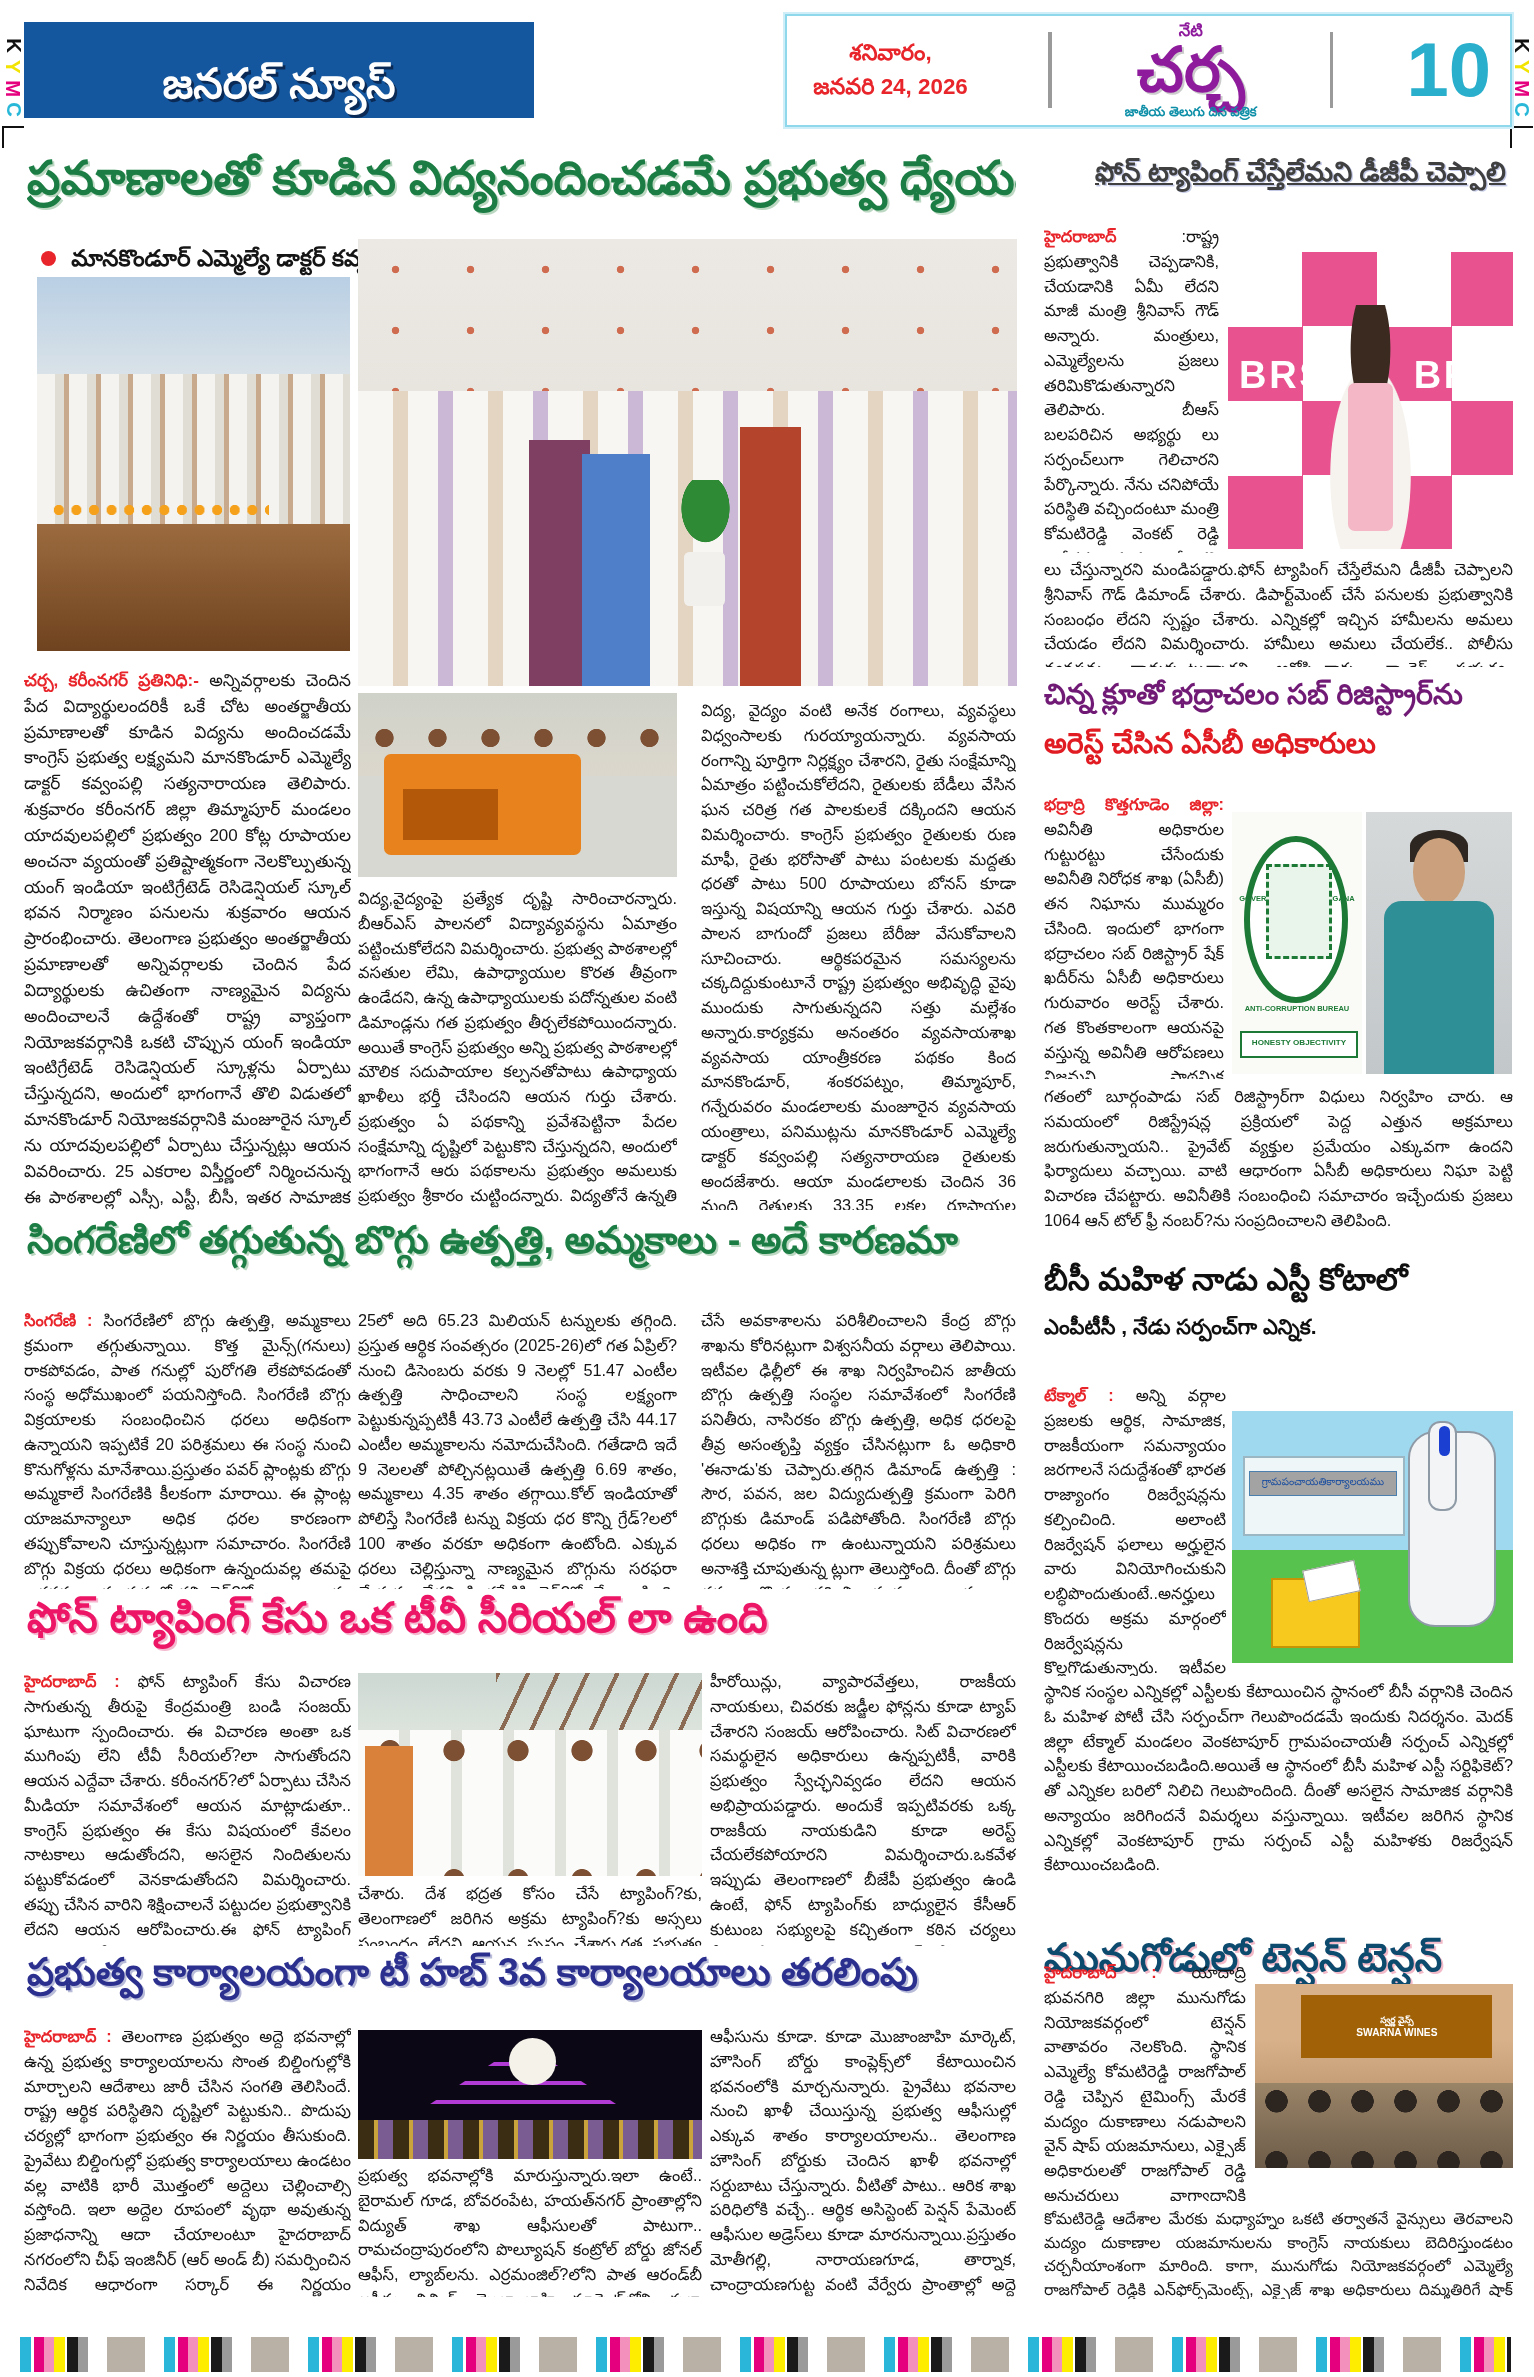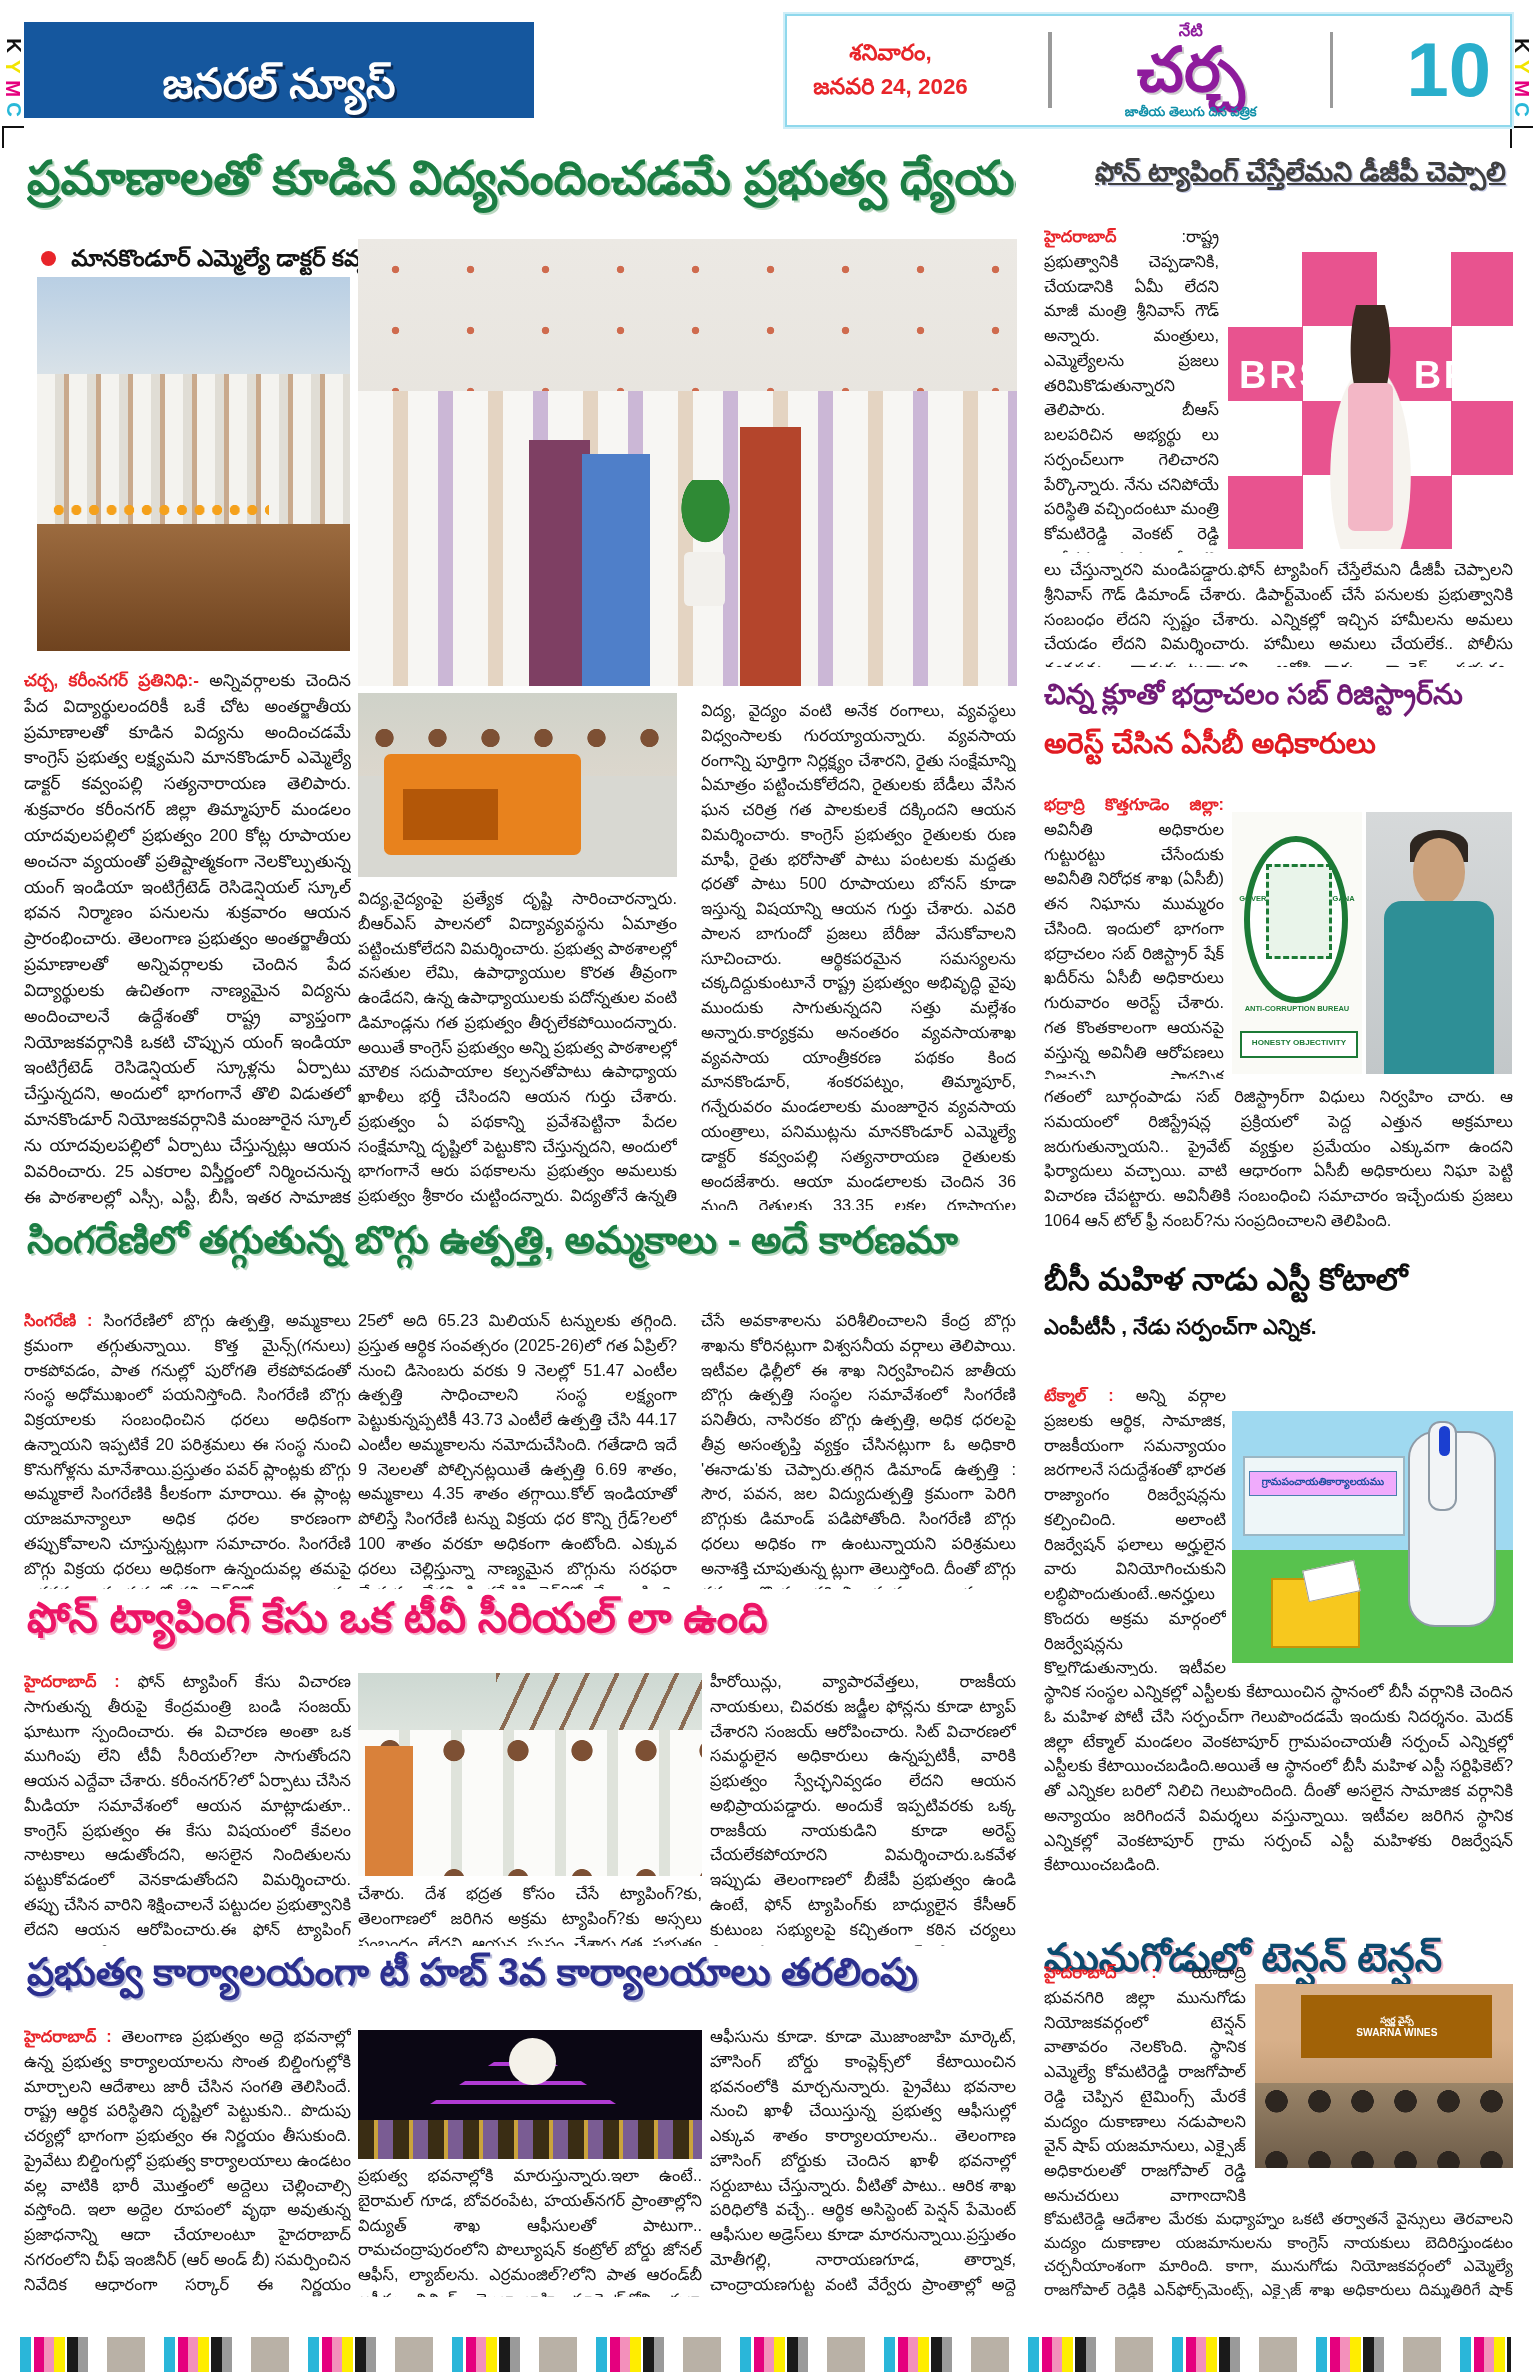--- a/index.html
+++ b/index.html
@@ -76,22 +76,22 @@
   .seal-inner{position:absolute;left:26%;top:20%;width:46%;height:34%;border:3.4px dashed #1c7a36;background:#e9f4ea;}
   .seal-txt{position:absolute;left:0;right:0;text-align:center;color:#1c7a36;font-weight:bold;margin-top:40px;}
   .seal-ribbon{position:absolute;left:6%;bottom:6%;width:88%;height:23px;border:2px solid #1c7a36;
       background:#ffffff;color:#1c7a36;font-size:8.1px;font-weight:bold;text-align:center;line-height:20.3px;overflow:hidden;}
   .acbman-bg{position:absolute;inset:0;background:linear-gradient(180deg,#d6d9da,#c2c7c9);}
   .acbman-head{position:absolute;left:32%;top:10%;width:36%;height:26%;background:#caa17c;border-radius:50%;}
   .acbman-hair{position:absolute;left:30%;top:7%;width:40%;height:12%;background:#2e2620;border-radius:50% 50% 0 0;}
   .acbman-shirt{position:absolute;left:12%;top:34%;width:76%;height:66%;background:#2e8f96;border-radius:17.6px 17.6px 0 0;}
   .cart-sky{position:absolute;inset:0;background:linear-gradient(180deg,#9fd9f0 55%,#58c24e 55%);}
   .cart-bldg{position:absolute;left:4%;top:18%;width:56%;height:30%;background:#eef6f8;border:2px solid #9bb7c4;}
-  .cart-sign{position:absolute;left:6%;top:24%;width:52%;height:23px;background:#f0abfc;border:1.4px solid #4a7fae;
-      color:#1b4ea0;font-size:10.2px;font-weight:bold;text-align:center;line-height:20.3px;overflow:hidden;}
+  .cart-sign{position:absolute;left:6%;top:24%;width:52%;height:23px;background:#a3a3a3;border:1.4px solid #4a7fae;
+      color:#1b4ea0;font-size:10.2px;font-weight:normal;text-align:center;line-height:20.3px;overflow:hidden;}
   .cart-box{position:absolute;left:14%;bottom:6%;width:30%;height:26%;background:#f7c81e;border:2px solid #c79406;}
   .cart-ballot{position:absolute;left:26%;bottom:26%;width:18%;height:12%;background:#ffffff;border:1.4px solid #999;transform:rotate(-12deg);}
   .cart-hand{position:absolute;right:6%;top:8%;width:30%;height:76%;background:#f2f4f6;border:2px solid #8e9aa6;border-radius:27px;}
   .cart-finger{position:absolute;right:20%;top:4%;width:9%;height:34%;background:#f2f4f6;border:2px solid #8e9aa6;border-radius:12.2px;}
   .cart-ink{position:absolute;right:22.5%;top:6%;width:4%;height:12%;background:#1b3fd0;border-radius:5.4px;}
   .wine-sky{position:absolute;inset:0;background:linear-gradient(180deg,#d8b08a 30%,#c19a74 60%,#8c7a66 100%);}
   .wine-sign{position:absolute;left:18%;top:6%;width:74%;height:34%;background:#a16207;display:flex;
       flex-direction:column;align-items:center;justify-content:center;color:#fff;font-weight:bold;}
   .wine-crowd{position:absolute;left:0;right:0;bottom:0;height:46%;
       background:radial-gradient(circle at 50% 30%,#2d2620 11px,transparent 11.5px),

